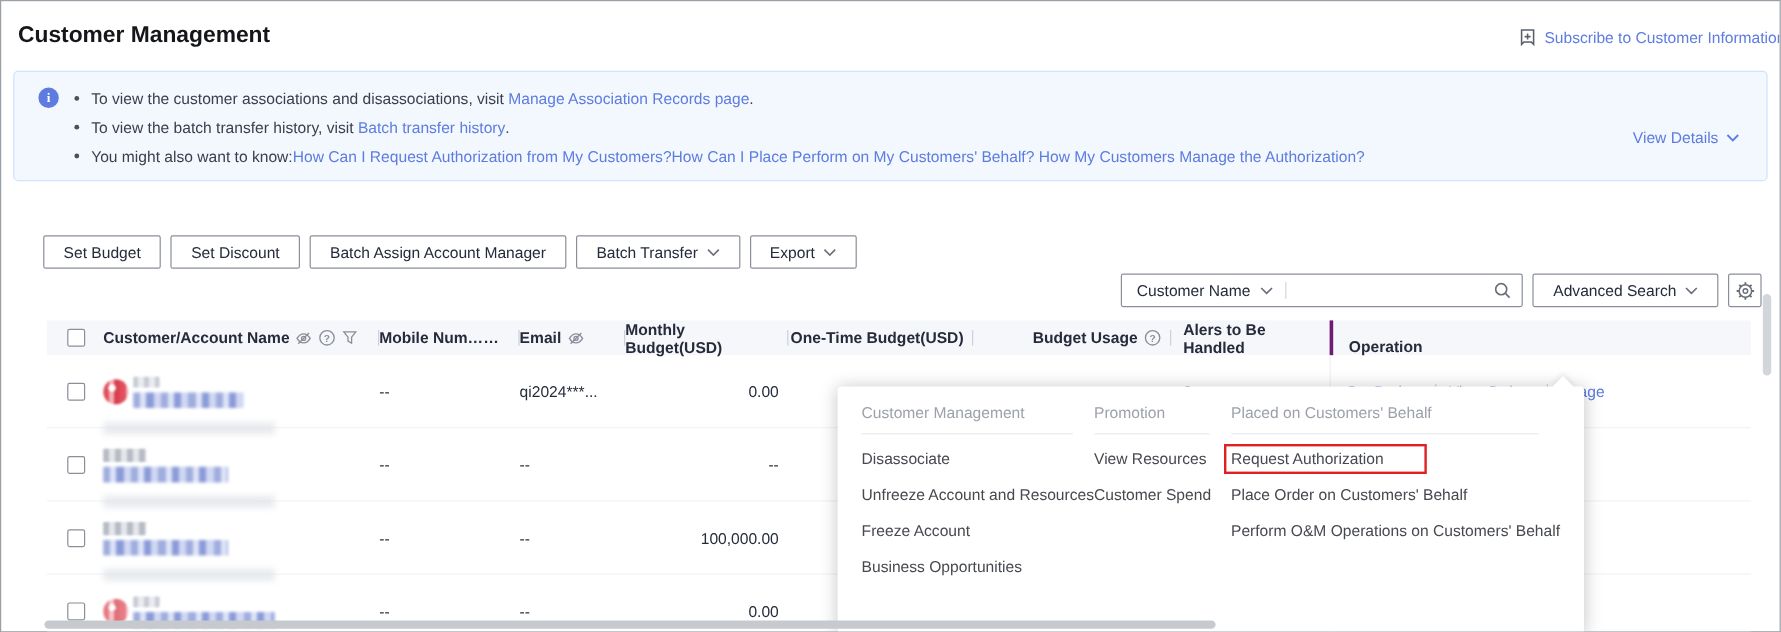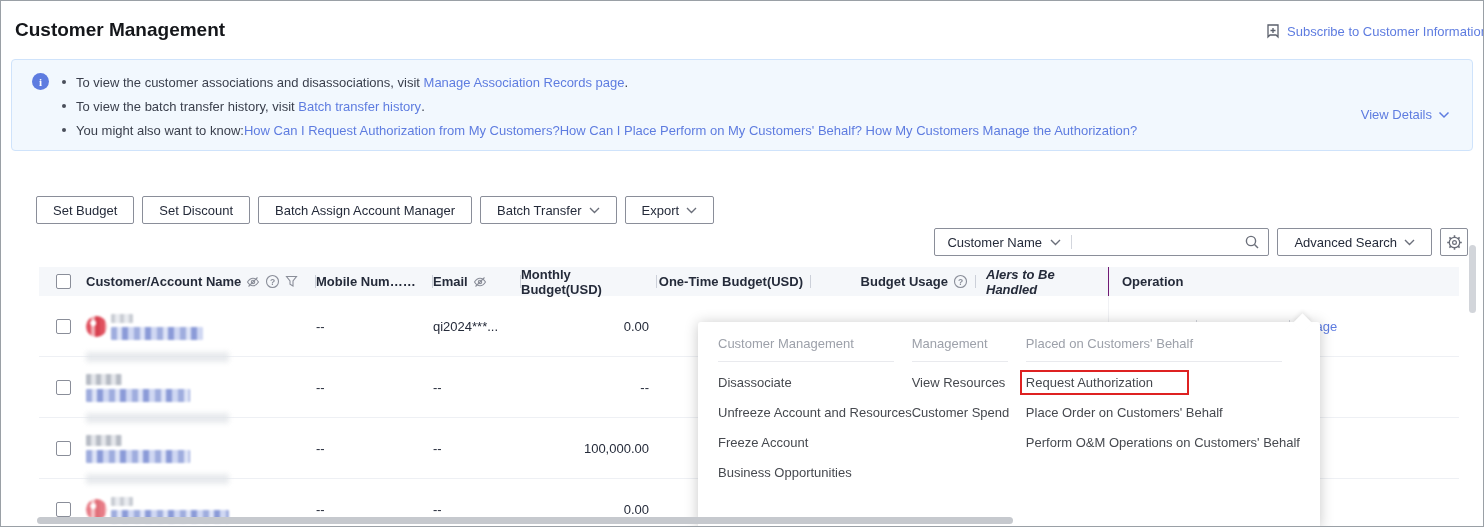--- a/index.html
+++ b/index.html
@@ -38,21 +38,21 @@
   .icon-btn { width:28px; height:28px; border:1px solid #8a8e99; border-radius:2px; background:#fff;
     display:flex; align-items:center; justify-content:center; cursor:pointer; }
 
   
   .tbl { position:absolute; left:38px; top:238px; width:1420px;margin-top:28px; }
   .grid { display:grid; grid-template-columns:47px 230px 117px 88px 136px 154px 165px 132px 1fr; align-items:center; }
   .thead { height:29px; background:#f5f7fa; font-weight:bold; color:#252b3a; }
   .th { position:relative; height:29px; display:flex; align-items:center; gap:5px; padding:0 8px 0 0; }
   .th.num { justify-content:flex-end; }
   .th .vdiv { position:absolute; right:0; top:8px; width:1px; height:13px; background:#ccd0d9; }
-  .th-op { border-left:1px solid #701a75; padding-left:13px; }
+  .th-op { border-left:3px solid #701a75; padding-left:13px;align-items:flex-end; }
   .row { height:61px; border-bottom:1px solid #eef0f4; background:#fff; }
   .cell { position:relative; height:61px; display:flex; align-items:center; padding-right:8px; }
   .cell.num { justify-content:flex-end; }
   .cell.op { border-left:1px solid #f0f1f4; padding-left:13px; gap:0; }
   .oplink { color:#5e7ce0; cursor:pointer; white-space:nowrap; }
   .opsep { width:1px; height:13px; background:#d3d6dd; margin:0 10px; }
   .cbx { width:15px; height:15px; border:1px solid #8a8e99; border-radius:2px; background:#fff; margin-left:17px; cursor:pointer; }
   .th .cbx, .cell .cbx { flex:none; }
 
   
@@ -251,21 +251,21 @@
     <div class="th num">
       <span>Budget Usage</span>
       <span>
           <svg width="15" height="15" viewBox="0 0 15 15">
             <circle cx="7.5" cy="7.5" r="6" fill="none" stroke="#8a8e99" stroke-width="1.1"></circle>
             <text x="7.5" y="10.6" font-size="8.5" text-anchor="middle" fill="#8a8e99" font-family="Liberation Sans,sans-serif">?</text>
           </svg>
         </span>
       <span class="vdiv"></span>
     </div>
-    <div class="th" style="padding-left:10px;font-style:italic;">
+    <div class="th" style="padding-left:10px;">
         <span>Alers to Be Handled</span>
       </div>
     <div class="th th-op">
         <span>Operation</span>
       </div>
   </div>
 
   <div class="grid row">
     <div class="cell">
         <span class="cbx"></span>
@@ -361,21 +361,21 @@
   <div class="popup-cols">
     <div class="pcol1">
       <div class="ptitle">Customer Management</div>
       <div class="pdivider"></div>
       <div class="pitem">Disassociate</div>
       <div class="pitem">Unfreeze Account and Resources</div>
       <div class="pitem">Freeze Account</div>
       <div class="pitem">Business Opportunities</div>
     </div>
     <div class="pcol2">
-      <div class="ptitle">Management</div>
+      <div class="ptitle">Promotion</div>
       <div class="pdivider"></div>
       <div class="pitem">View Resources</div>
       <div class="pitem">Customer Spend</div>
     </div>
     <div class="pcol3">
       <div class="ptitle">Placed on Customers' Behalf</div>
       <div class="pdivider"></div>
       <div class="pitem">
           <span class="red-box">Request Authorization</span>
         </div>

